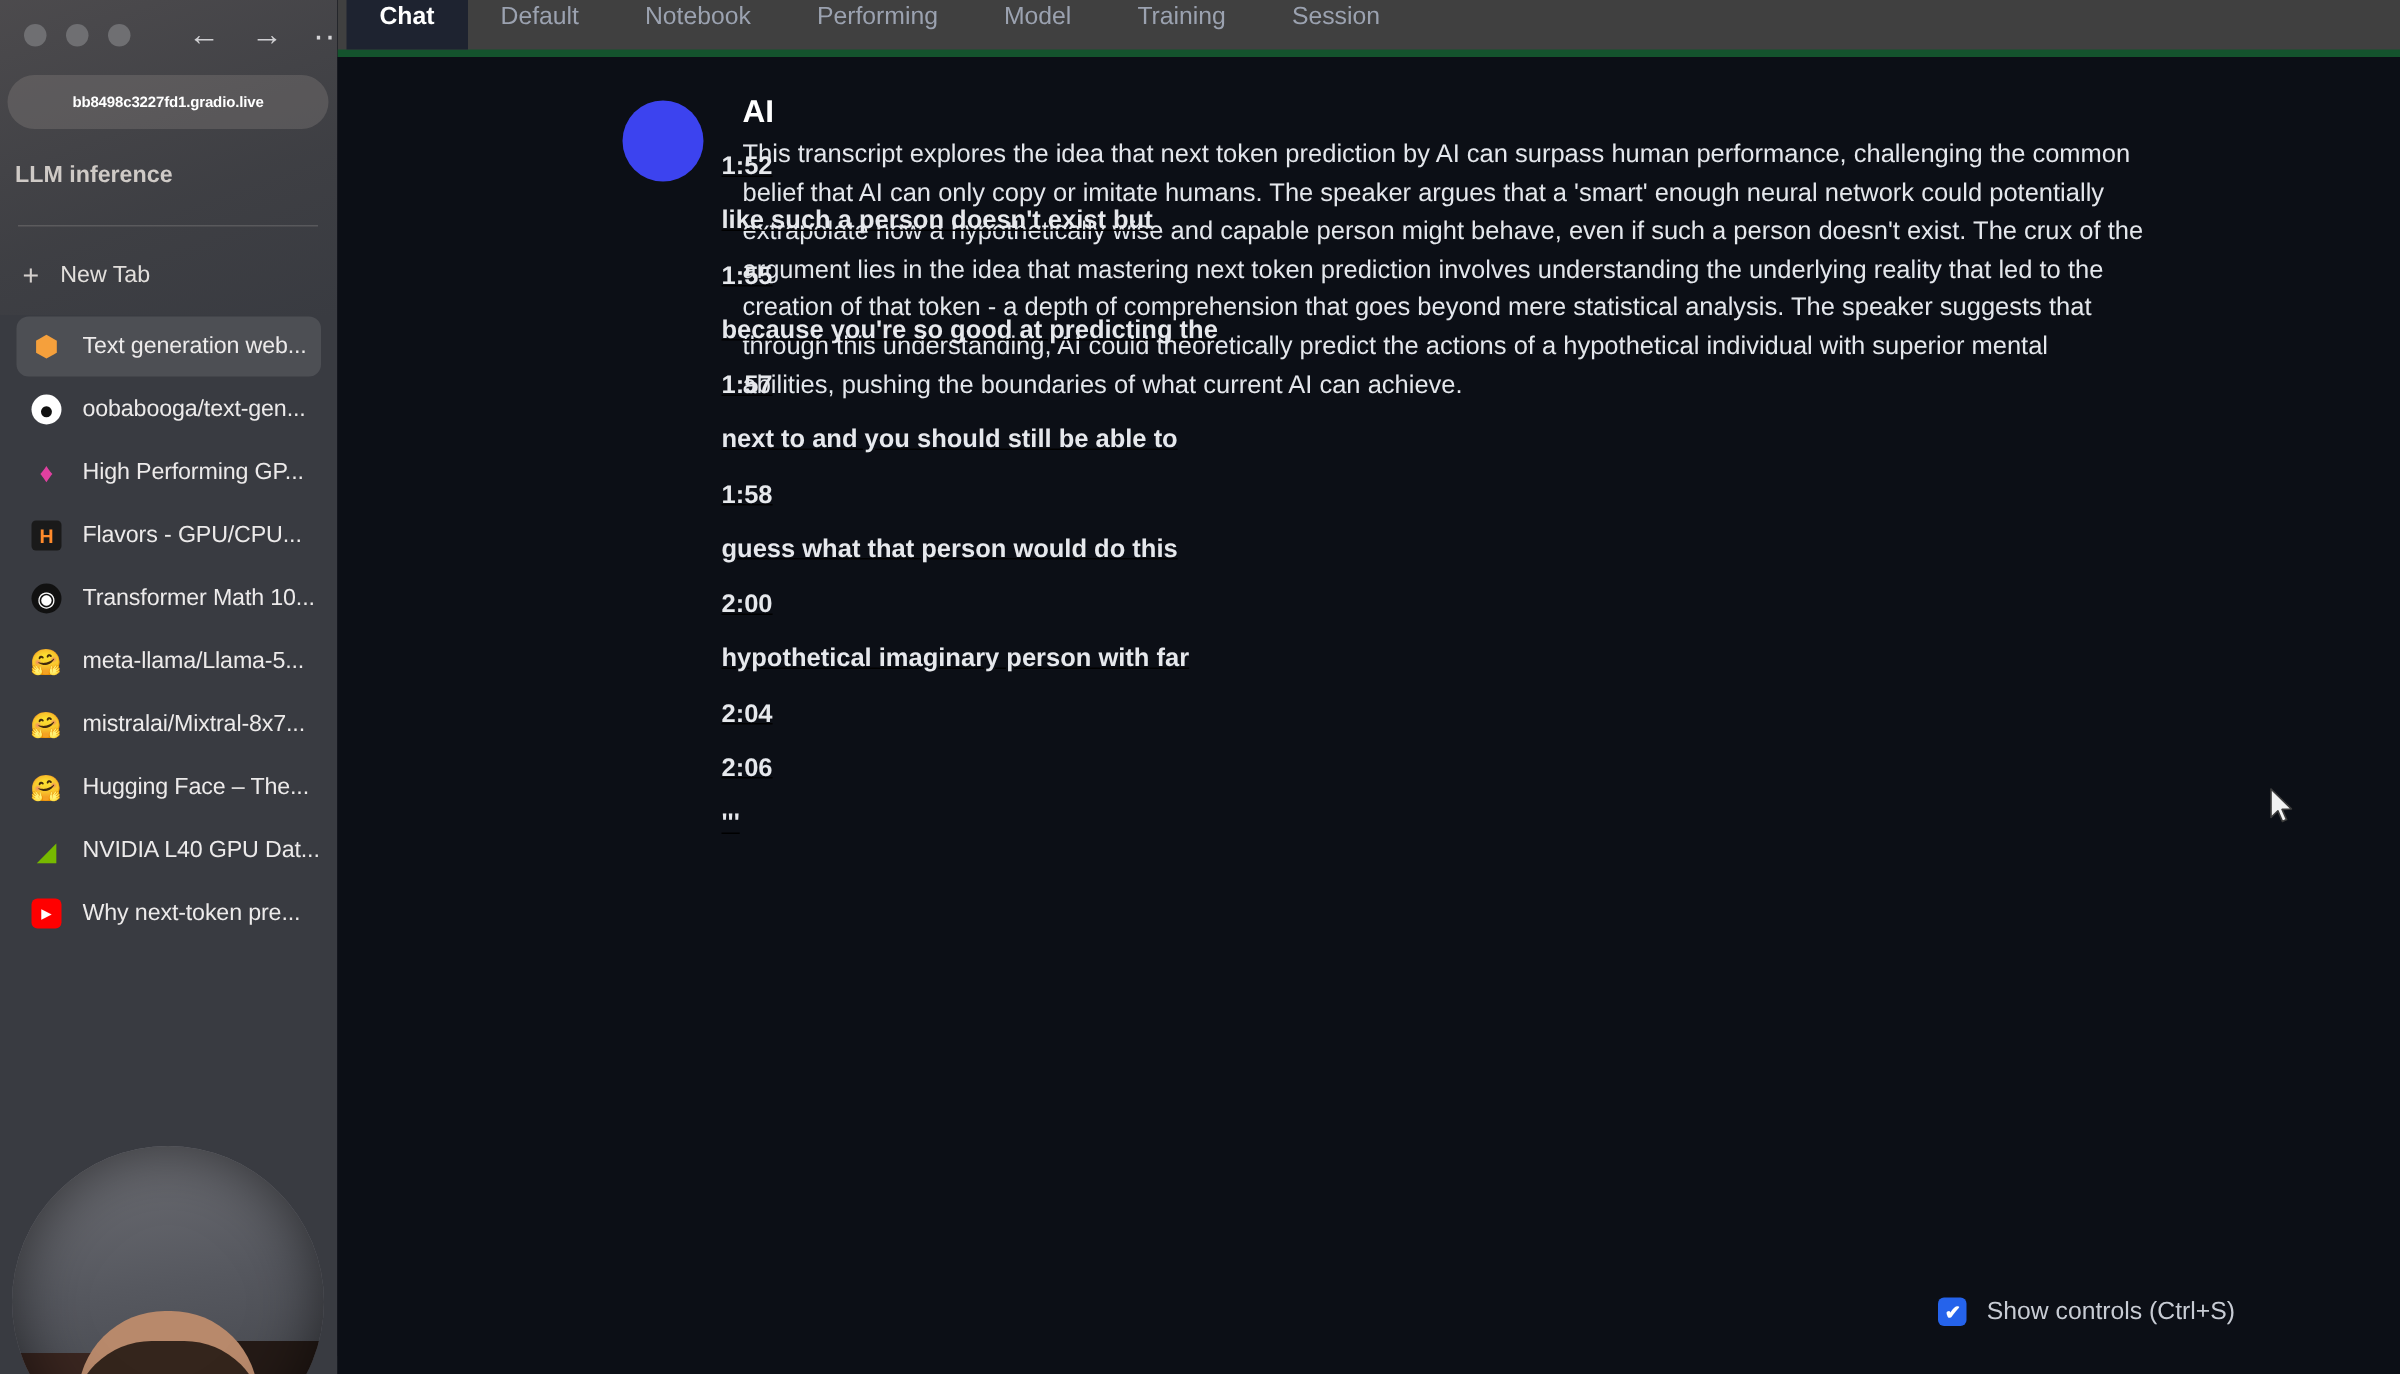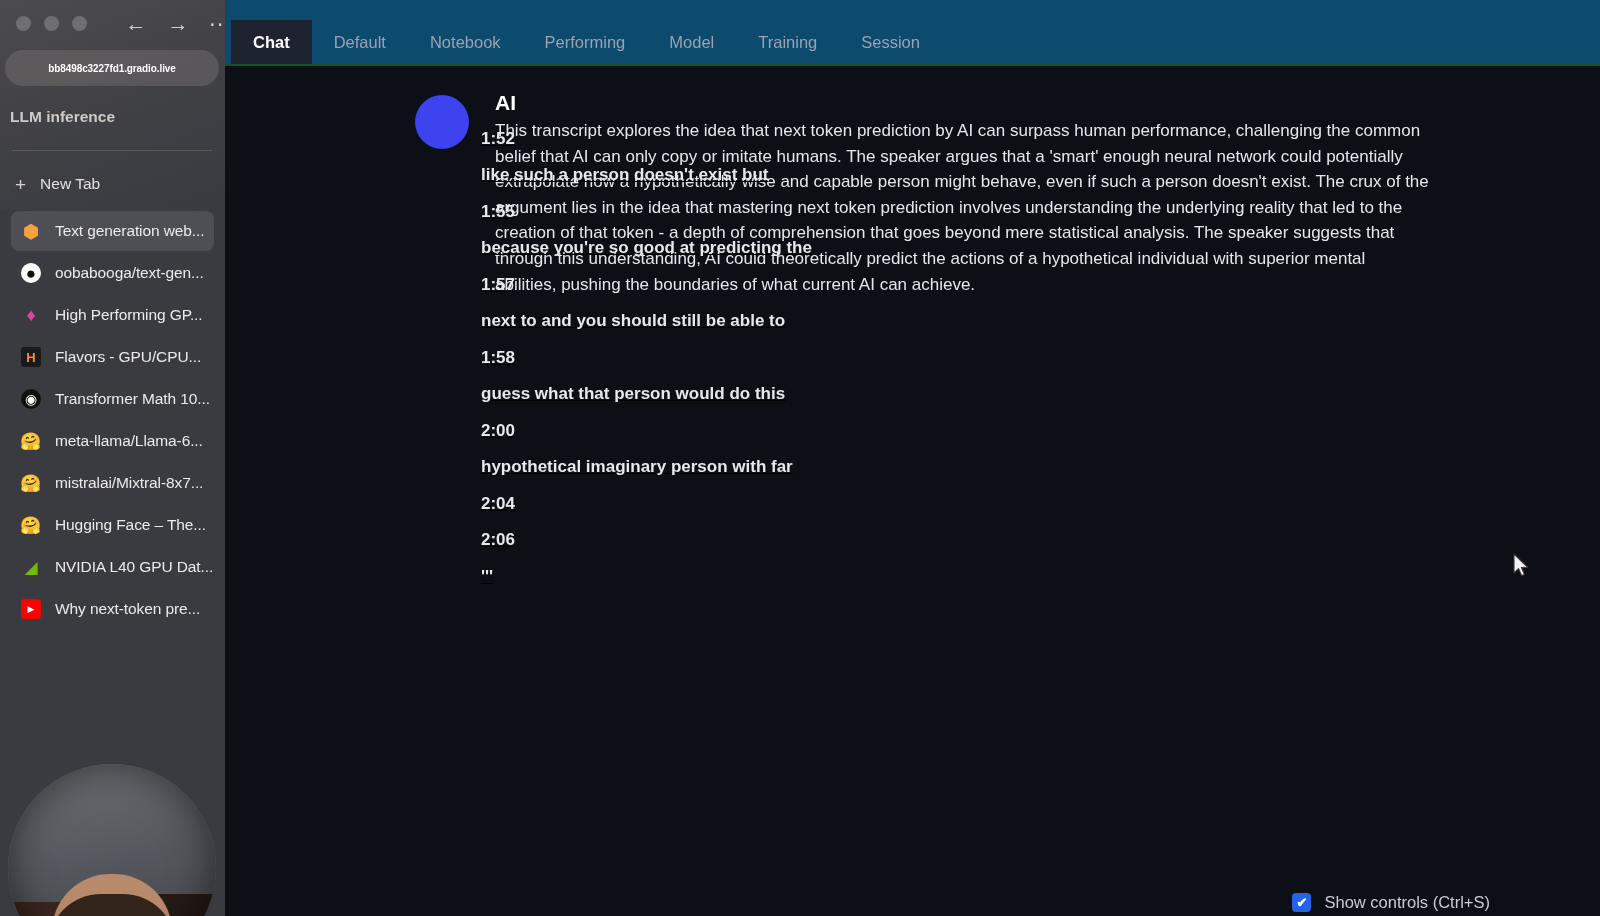--- a/index.html
+++ b/index.html
@@ -182,26 +182,26 @@
     position: relative;
     width: 1375px;
     height: 916px;
     background: #0c0f16;
     flex: 1 1 auto;
     overflow: hidden;
   }
 
   #tabbar {
     position: relative;
-    height: 66px;
-    background: #0c4a6e;
+    height: 38px;
+    background: #404040;
     display: flex;
     align-items: flex-end;
     padding-left: 6px;
-    border-bottom: 2px solid #14532d;
+    border-bottom: 5px solid #14532d;
   }
   .gt {
     height: 44px;
     display: flex; align-items: center;
     padding: 0 22px;
     font-size: 16.5px;
     color: #9ba2b0;
     white-space: nowrap;
   }
   .gt.active {
@@ -343,21 +343,21 @@
         <div class="tab-item">
           <span class="favicon fav-flavors">H</span>
           <span class="tab-label">Flavors - GPU/CPU...</span>
         </div>
         <div class="tab-item">
           <span class="favicon fav-tm">◉</span>
           <span class="tab-label">Transformer Math 10...</span>
         </div>
         <div class="tab-item">
           <span class="favicon fav-hf">🤗</span>
-          <span class="tab-label">meta-llama/Llama-6...</span>
+          <span class="tab-label">meta-llama/Llama-5...</span>
         </div>
         <div class="tab-item">
           <span class="favicon fav-hf">🤗</span>
           <span class="tab-label">mistralai/Mixtral-8x7...</span>
         </div>
         <div class="tab-item">
           <span class="favicon fav-hf">🤗</span>
           <span class="tab-label">Hugging Face – The...</span>
         </div>
         <div class="tab-item">

